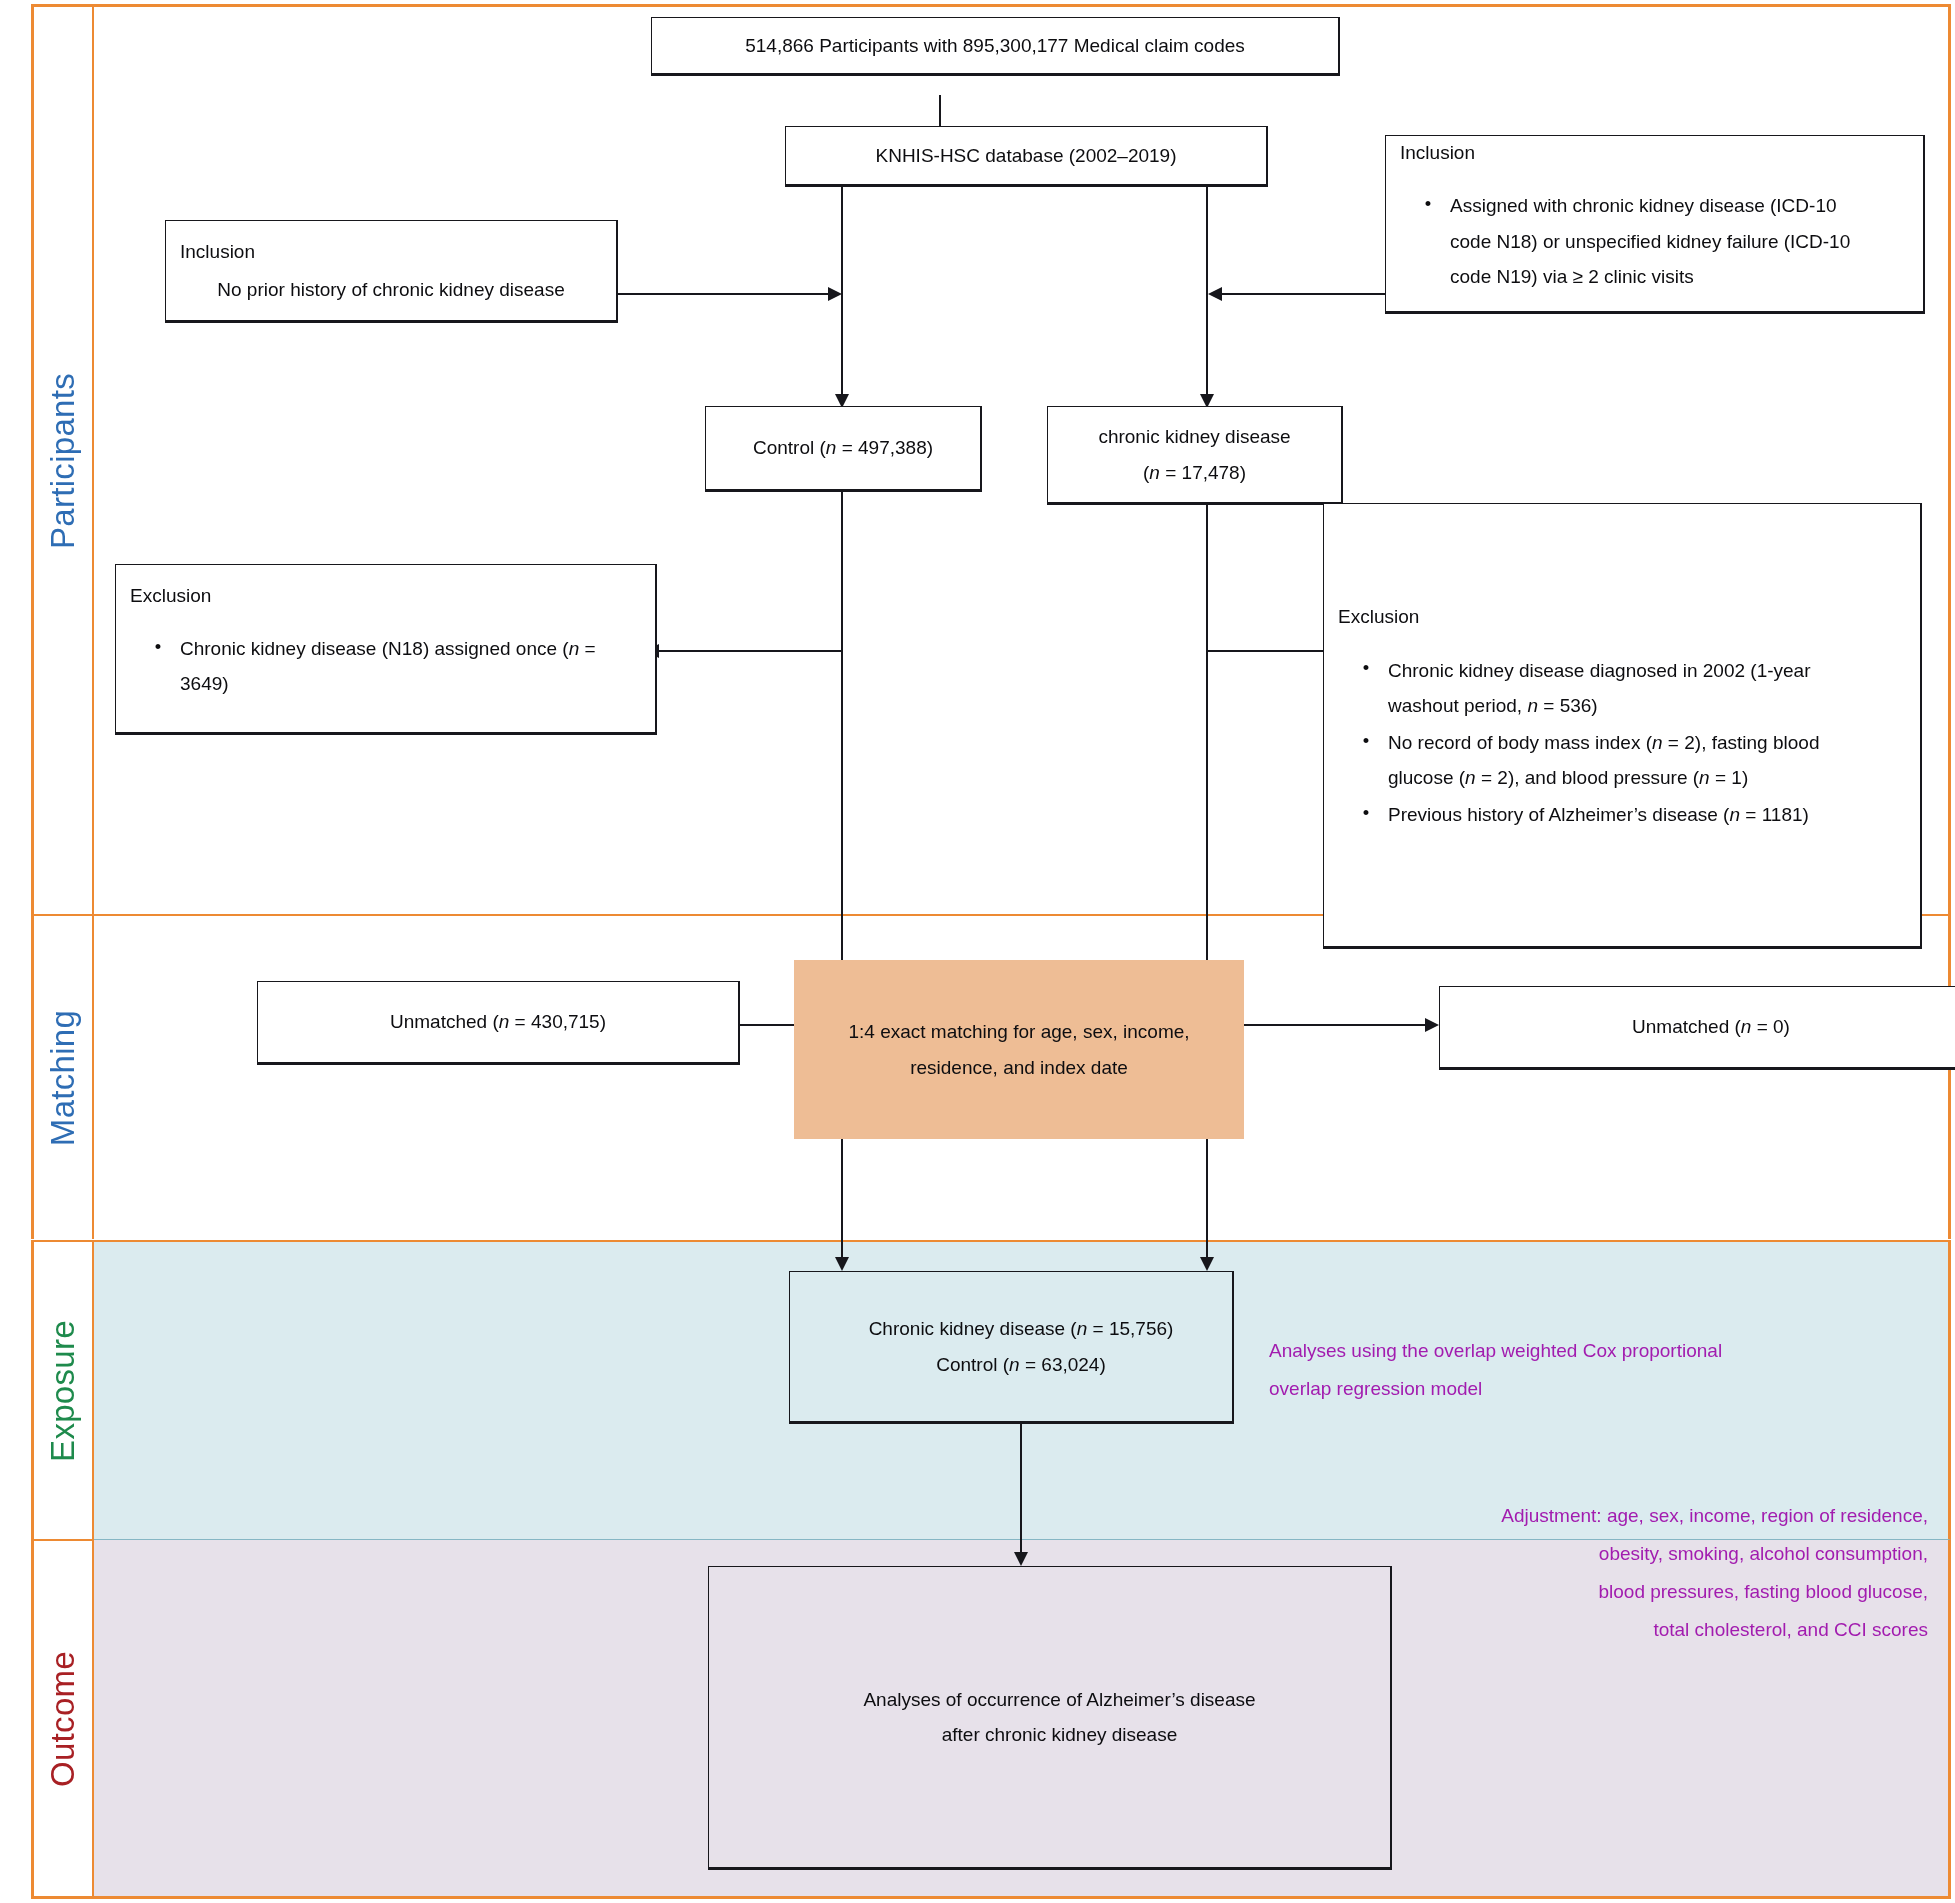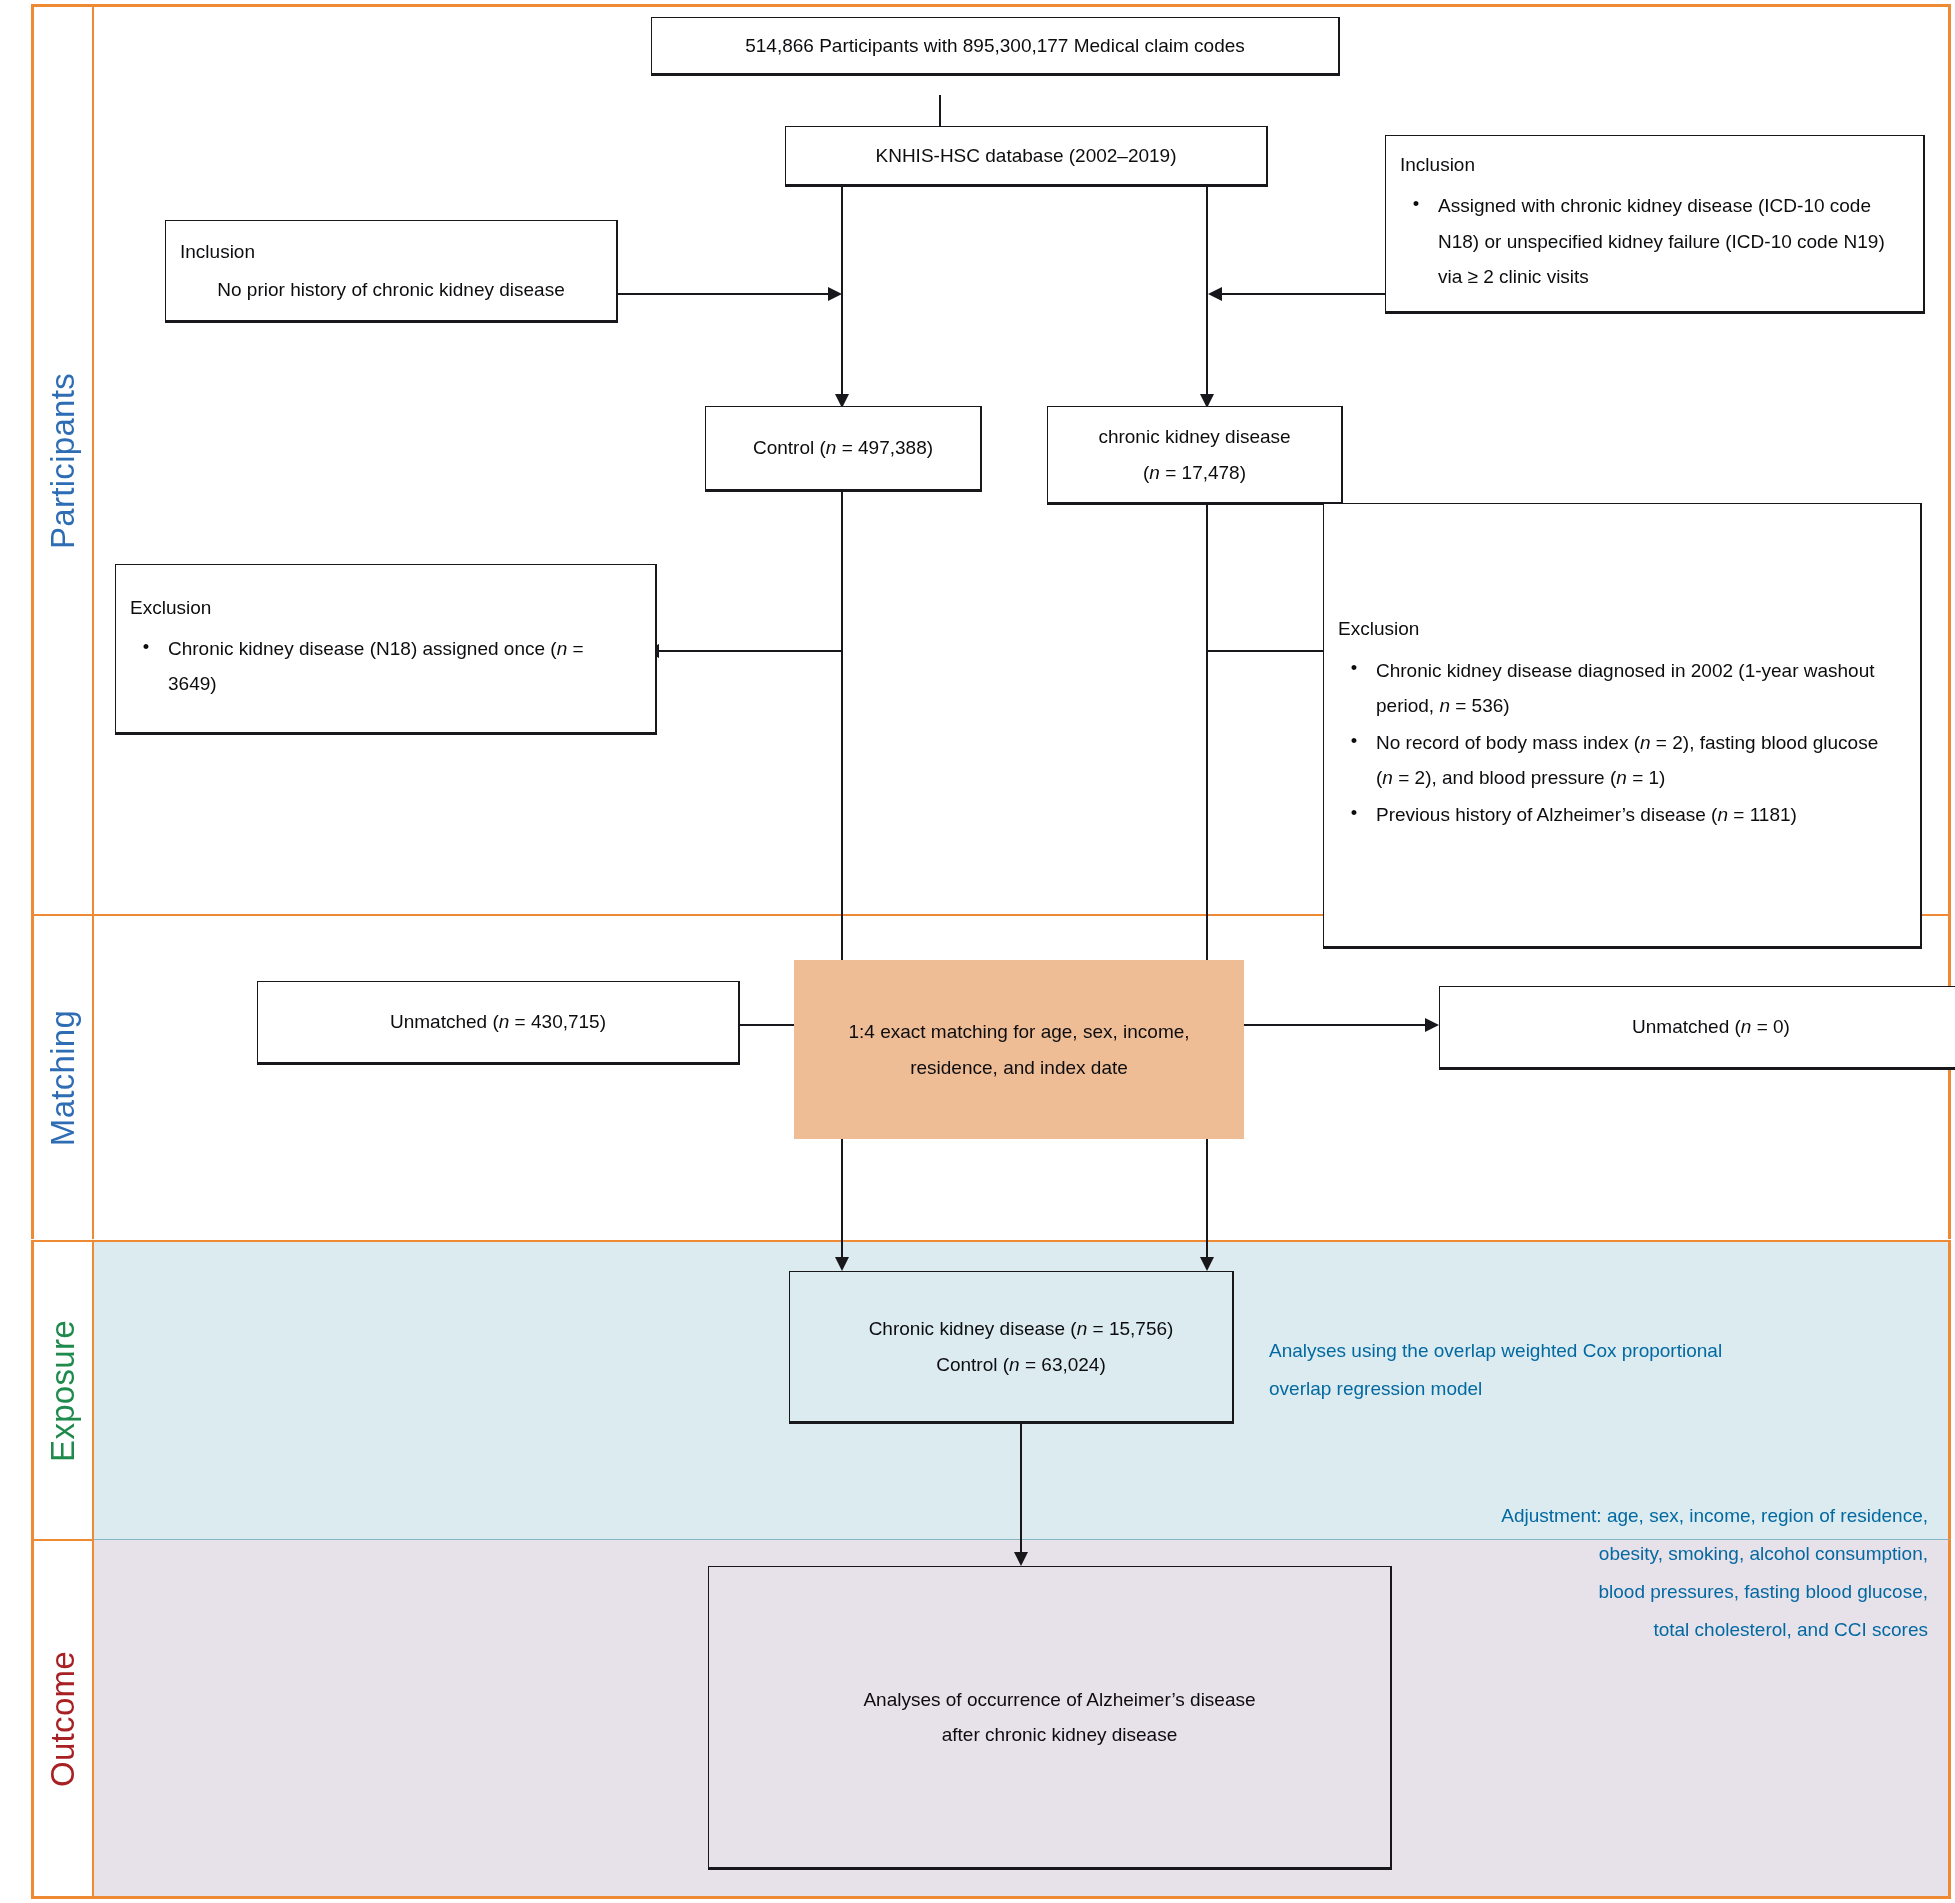--- a/index.html
+++ b/index.html
@@ -74,41 +74,41 @@
   }
   .box.centered { align-items: center; text-align: center; }
   .box.bullets  { align-items: stretch; text-align: left; }
   .box .pad { padding: 0 14px; width: 100%; box-sizing: border-box; }
 
   .box-transparent { background: transparent; padding-left: 20px; }
   .box-orange { background: #EEBD95; border: none; }
 
   .hdr { text-align: left; padding: 0 14px 2.2px 14px; }
 
-  ul.blist { list-style: none; margin: 4px; padding: 0 26px 0 14px; }
+  ul.blist { list-style: none; margin: 16px; padding: 0 26px 0 14px; }
   ul.blist > li {
     position: relative;
     padding-left: 34px;
     margin: 0 0 2.2px 0;
   }
   ul.blist > li:before {
     content: "\2022";
     position: absolute;
     left: 8.7px;
     top: -1.1px;
     font-size: 18.4px;
   }
   em.italic-n { font-style: italic; }
 
   
   .freetext {
     position: absolute;
     font-size: 19px;
     line-height: 2.0;
-    color: #0369a1;
+    color: #a21caf;
     z-index: 4;
   }
   .freetext.indent-right { text-align: right; }
 
   
   .ln {
     position: absolute;
     background: #17171c;
     z-index: 3;
   }

